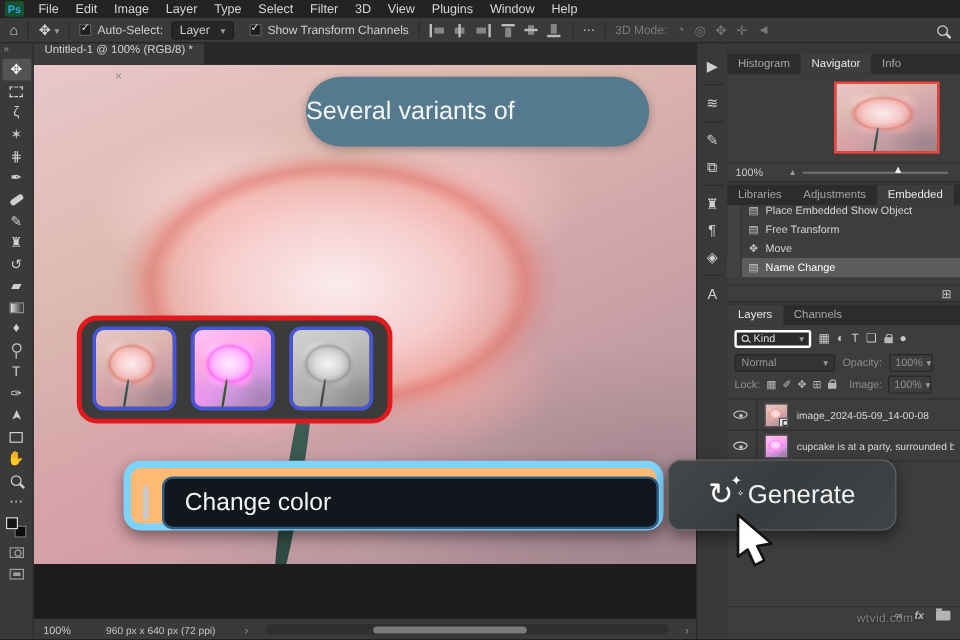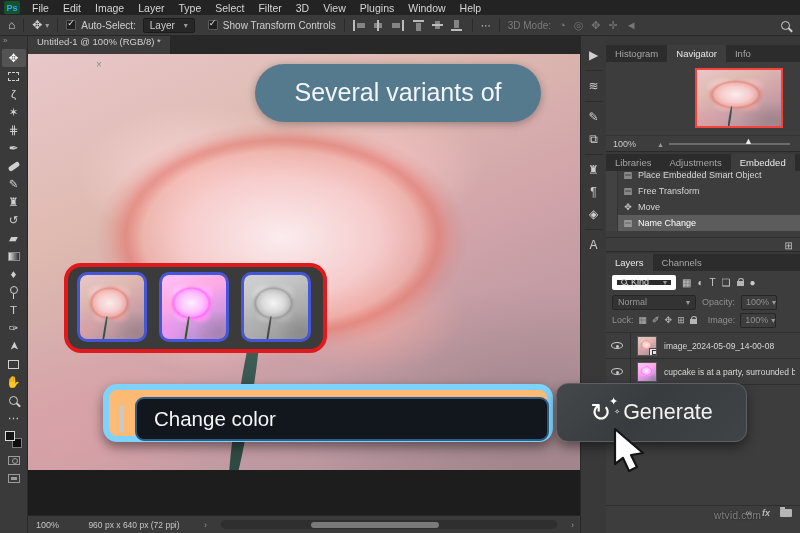--- a/index.html
+++ b/index.html
@@ -120,21 +120,21 @@
   .hist-row { height:16px; display:flex; align-items:center; font-size:9px; color:#d6d6d6; }
   .hist-row.first { margin-top:-4px; }
   .hist-row.selected { background:#5c5c5c; color:#ffffff; }
   .hist-slot { width:12px; height:100%; background:#424242; border-right:1px solid #343434; }
   .hist-icon { width:20px; text-align:center; font-size:9px; color:#c6c6c6; }
   .hist-bottom { height:15px; border-top:1px solid #303030; display:flex; justify-content:flex-end;
                  align-items:center; padding-right:7px; color:#c3c3c3; font-size:10px; }
 
   .lay-row { display:flex; align-items:center; padding:0 6px; color:#cfcfcf; font-size:9px; }
   .kind-row { height:22px; gap:6px; }
-  .kindbox { width:64px; height:15px; background:#2b2b2b; border:5px solid #ffffff; border-radius:2px;
+  .kindbox { width:64px; height:15px; background:#2b2b2b; border:2px solid #ffffff; border-radius:2px;
              display:flex; align-items:center; gap:4px; padding:0 4px; color:#dedede; }
   .mag-sm { width:6px; height:6px; border:1px solid #c9c9c9; border-radius:50%; position:relative; flex:none; }
   .mag-sm::after { content:""; position:absolute; width:3px; height:1px; background:#c9c9c9;
                    transform:rotate(45deg); right:-3px; bottom:-1px; }
   .kind-icons { display:flex; gap:6px; font-size:10px; color:#c9c9c9; align-items:center; }
   .blend-row { height:18px; gap:6px; color:#8f8f8f; }
   .selbox { width:84px; height:15px; background:#333; border:1px solid #262626; border-radius:2px;
             display:flex; align-items:center; justify-content:space-between; padding:0 5px; color:#9a9a9a; }
   .valbox { width:36px; height:15px; border:1px solid #262626; border-radius:2px; display:flex;
             align-items:center; justify-content:space-between; padding:0 4px; color:#8f8f8f; }
@@ -166,22 +166,22 @@
                border-top:1px solid #272727; display:flex; align-items:center; font-size:9px;
                color:#c6c6c6; z-index:4; }
   .sb-zoom { margin-left:8px; width:34px; }
   .sb-info { width:128px; text-align:center; font-size:8.5px; }
   .sb-chev { color:#9a9a9a; margin:0 6px; font-size:9px; }
   .sb-track { flex:1; height:9px; margin:0 8px; background:#2f2f2f; border-radius:5px; position:relative; }
   .sb-thumb { position:absolute; left:90px; width:128px; top:1.5px; height:6px; background:#7a7a7a; border-radius:3px; }
 
   
   .callout { position:absolute; left:255px; top:64px; width:286px; height:58px; background:#567a8d;
-             border-radius:29px; display:flex; flex-direction:column; align-items:center; justify-content:center;
-             color:#f2f6f7; font-size:25px; line-height:1.35; z-index:20; box-shadow:0 2px 8px rgba(0,0,0,0.3); }
+             border-radius:29px; display:flex; flex-direction:column; justify-content:center;
+             color:#f2f6f7; font-size:21px; line-height:1.35; z-index:20; box-shadow:0 2px 8px rgba(0,0,0,0.3); }
   .red-box { position:absolute; left:64px; top:263px; width:263px; height:90px; background:#3b3b3b;
              border:4px solid #e2191c; border-radius:17px; z-index:15; }
   .variant { position:absolute; top:272px; width:70px; height:70px; border:3px solid #4656d8;
              border-radius:10px; overflow:hidden; z-index:16; }
   #var1 { left:77px; } #var2 { left:159px; } #var3 { left:241px; }
   .variant .flower-art { width:100%; height:100%; }
 
   .taskbar { position:absolute; left:103px; top:384px; width:450px; height:58px; background:#fdba74;
              border:6px solid #7dd3fc; border-radius:14px; z-index:40; box-shadow:0 5px 12px rgba(0,0,0,0.45); }
   .grip { position:absolute; left:10px; top:15px; width:5px; height:28px; background:#c9c9c9; border-radius:3px; }
@@ -226,21 +226,21 @@
     <span class="ob-icon">✥</span>
     <span class="chev">▾</span>
     <span class="ob-sep"></span>
     <span class="cb"></span>
     <span style="margin-left:5px">Auto-Select:</span>
     <span class="dd" style="margin-left:7px">
       <span>Layer</span>
       <span class="chev">▾</span>
     </span>
     <span class="cb" style="margin-left:13px"></span>
-    <span style="margin-left:5px">Show Transform Controls</span>
+    <span style="margin-left:5px">Show Transform Channels</span>
     <span class="ob-sep"></span>
     <span class="al al1"></span>
     <span class="al al2" style="margin-left:6px"></span>
     <span class="al al3" style="margin-left:6px"></span>
     <span class="al al4" style="margin-left:9px"></span>
     <span class="al al5" style="margin-left:6px"></span>
     <span class="al al6" style="margin-left:6px"></span>
     <span class="ob-sep"></span>
     <span>⋯</span>
     <span class="ob-sep"></span>
@@ -384,21 +384,21 @@
     <div class="pgroup" id="pg2">
       <div class="ptabs">
         <span class="ptab">Libraries</span>
         <span class="ptab">Adjustments</span>
         <span class="ptab active">Embedded</span>
       </div>
       <div class="hist-list">
         <div class="hist-row first">
           <span class="hist-slot"></span>
           <span class="hist-icon">▤</span>
-          <span>Place Embedded Smart Object</span>
+          <span>Place Embedded Show Object</span>
         </div>
         <div class="hist-row">
           <span class="hist-slot"></span>
           <span class="hist-icon">▤</span>
           <span>Free Transform</span>
         </div>
         <div class="hist-row">
           <span class="hist-slot"></span>
           <span class="hist-icon">✥</span>
           <span>Move</span>

